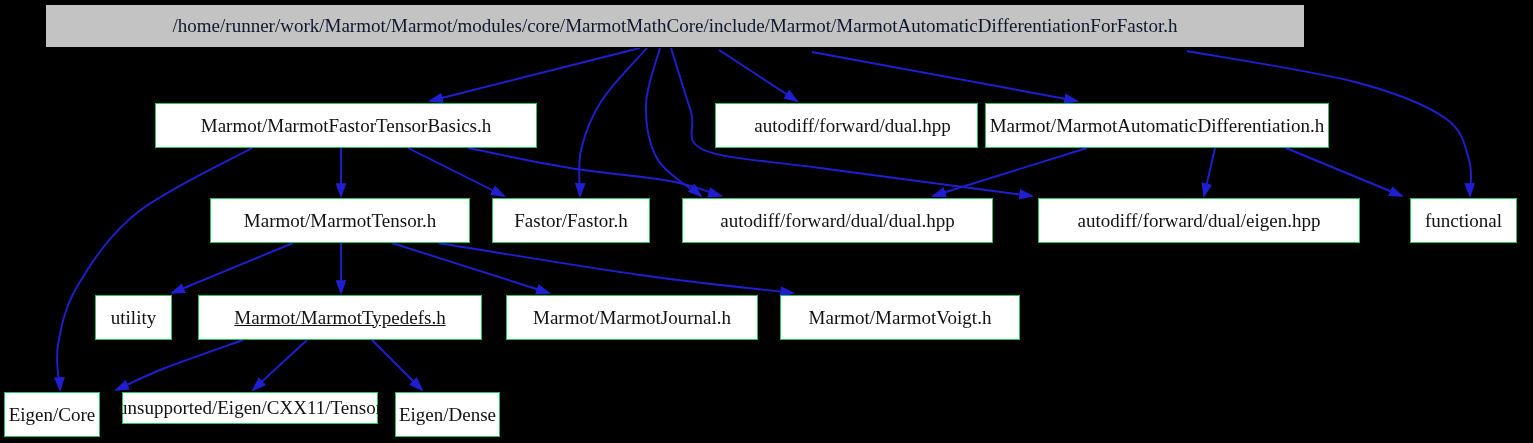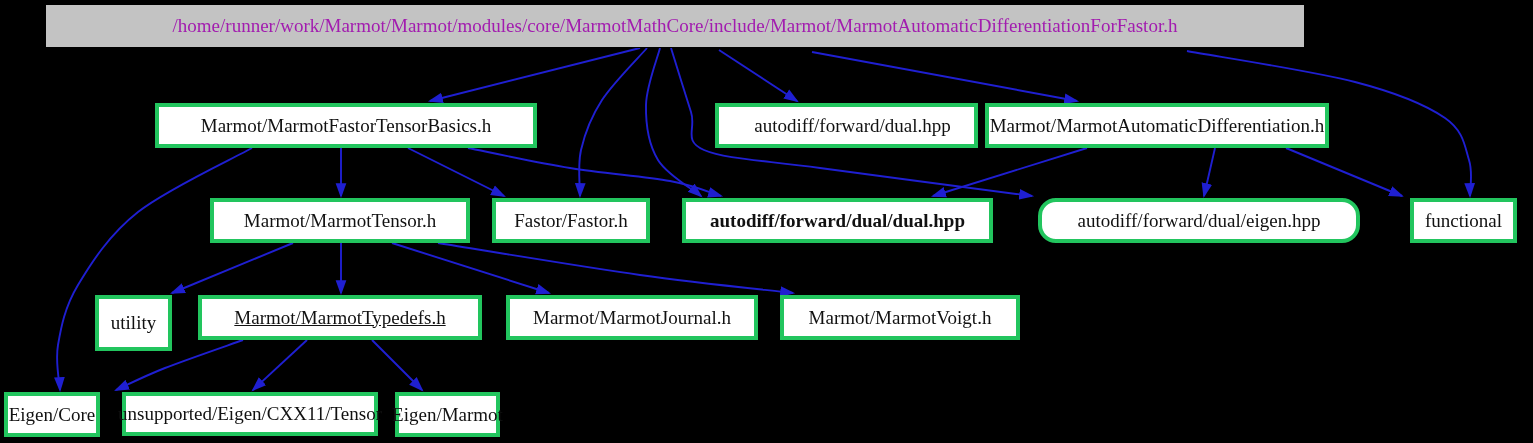--- a/index.html
+++ b/index.html
@@ -1,22 +1,22 @@
 <!DOCTYPE html>
 <html><head>
 <meta charset="utf-8">
 <style>
   html,body{margin:0;padding:0;background:#000;}
   #stage{position:relative;width:1533px;height:443px;background:#000;overflow:hidden;
          font-family:"Liberation Serif","DejaVu Serif",serif;}
   #edges{position:absolute;left:0;top:0;width:1533px;height:443px;pointer-events:none;}
   .node{position:absolute;display:flex;align-items:center;justify-content:center;
-        background:#fff;border:4px solid #22c55e;color:#111;font-size:19px;
+        background:#fff;border:1px solid #22c55e;color:#111;font-size:19px;
         white-space:nowrap;box-sizing:border-box;cursor:pointer;}
-  .node.main{background:#c3c3c3;border:1px solid #000;color:#a21caf;cursor:default;}
+  .node.main{background:#c3c3c3;border:1px solid #000;color:#0f172a;cursor:default;}
 </style>
 </head>
 <body>
 
 <div id="stage">
   <svg id="edges" width="1533" height="443" viewBox="0 0 1533 443" xmlns="http://www.w3.org/2000/svg">
     <defs>
       <marker id="arrow" markerUnits="userSpaceOnUse" markerWidth="15" markerHeight="12" viewBox="0 0 14 10" refX="12" refY="5" orient="auto">
         <path d="M0,0 L14,5 L0,10 z" fill="#1f1fd1"></path>
       </marker>
@@ -45,24 +45,24 @@
         <path d="M372,340 L422,390" fill="none" stroke="#1f1fd1" stroke-width="1.9" marker-end="url(#arrow)"></path>
       </g>
   </svg>
   <div id="nodes">
       <div class="node main" style="left: 45px; top: 4px; width: 1260px; height: 44px;">/home/runner/work/Marmot/Marmot/modules/core/MarmotMathCore/include/Marmot/MarmotAutomaticDifferentiationForFastor.h</div>
       <div class="node" style="left: 155px; top: 103px; width: 382px; height: 45px;">Marmot/MarmotFastorTensorBasics.h</div>
       <div class="node" style="left: 715px; top: 103px; width: 263px; height: 45px; padding-left: 12px;">autodiff/forward/dual.hpp</div>
       <div class="node" style="left: 985px; top: 103px; width: 344px; height: 45px;">Marmot/MarmotAutomaticDifferentiation.h</div>
       <div class="node" style="left: 210px; top: 198px; width: 260px; height: 45px;">Marmot/MarmotTensor.h</div>
       <div class="node" style="left: 492px; top: 198px; width: 158px; height: 45px; text-align: center;">Fastor/Fastor.h</div>
-      <div class="node" style="left: 682px; top: 198px; width: 311px; height: 45px; font-weight: bold;">autodiff/forward/dual/dual.hpp</div>
-      <div class="node" style="left: 1038px; top: 198px; width: 322px; height: 45px; border-radius: 18px;">autodiff/forward/dual/eigen.hpp</div>
+      <div class="node" style="left: 682px; top: 198px; width: 311px; height: 45px;">autodiff/forward/dual/dual.hpp</div>
+      <div class="node" style="left: 1038px; top: 198px; width: 322px; height: 45px;">autodiff/forward/dual/eigen.hpp</div>
       <div class="node" style="left: 1410px; top: 198px; width: 107px; height: 45px;">functional</div>
-      <div class="node" style="left: 95px; top: 295px; width: 77px; height: 56px;">utility</div>
+      <div class="node" style="left: 95px; top: 295px; width: 77px; height: 45px;">utility</div>
       <div class="node" style="left: 198px; top: 295px; width: 284px; height: 45px; text-decoration: underline;">Marmot/MarmotTypedefs.h</div>
       <div class="node" style="left: 506px; top: 295px; width: 252px; height: 45px;">Marmot/MarmotJournal.h</div>
       <div class="node" style="left: 780px; top: 295px; width: 240px; height: 45px;">Marmot/MarmotVoigt.h</div>
       <div class="node" style="left: 4px; top: 392px; width: 96px; height: 45px;">Eigen/Core</div>
-      <div class="node" style="left: 122px; top: 392px; width: 256px; height: 44px;">unsupported/Eigen/CXX11/Tensor</div>
-      <div class="node" style="left: 395px; top: 392px; width: 105px; height: 45px;">Eigen/Marmot</div>
+      <div class="node" style="left: 122px; top: 392px; width: 256px; height: 32px;">unsupported/Eigen/CXX11/Tensor</div>
+      <div class="node" style="left: 395px; top: 392px; width: 105px; height: 45px;">Eigen/Dense</div>
     </div>
 </div>
 
 </body></html>

